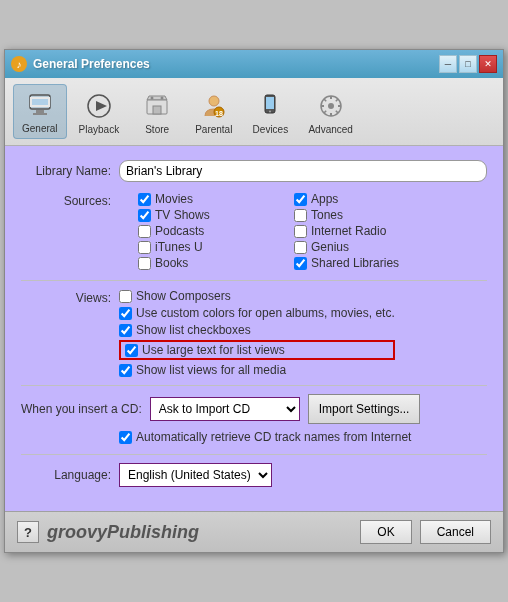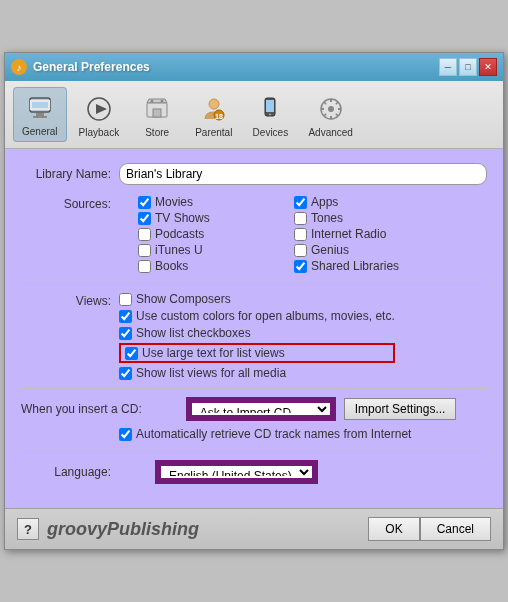--- a/index.html
+++ b/index.html
@@ -200,31 +200,30 @@
     }
     .cd-label {
       text-align: right;
       color: #333;
       font-size: 12px;
       margin-right: 8px;
       min-width: 90px;
     }
     .select-box {
       height: 24px;
-      border: 6px solid #701a75;
+      border: 1px solid #701a75;
       background: white;
       padding: 2px 4px;
       font-size: 12px;
       appearance: auto;
       min-width: 150px;
-      margin-left: 36px;
     }
     .import-btn {
       margin-left: 8px;
-      height: 22px;
+      height: 30px;
       padding: 0 10px;
       border: 1px solid #888;
       background: linear-gradient(to bottom, #f0f0f0, #d8d8d8);
       font-size: 12px;
       cursor: pointer;
     }
     .auto-retrieve-row {
       display: flex;
       align-items: center;
       margin-left: 98px;
@@ -269,20 +268,21 @@
       color: #333;
     }
     .brand-text {
       font-size: 18px;
       font-weight: bold;
       font-style: italic;
       color: #555;
     }
     .bottom-right {
       display: flex;
+      gap: 8px;
     }
     .action-btn {
       height: 24px;
       padding: 0 16px;
       border: 1px solid #888;
       background: linear-gradient(to bottom, #f5f5f5, #ddd);
       font-size: 12px;
       cursor: pointer;
     }
     .action-btn.ok-btn {

